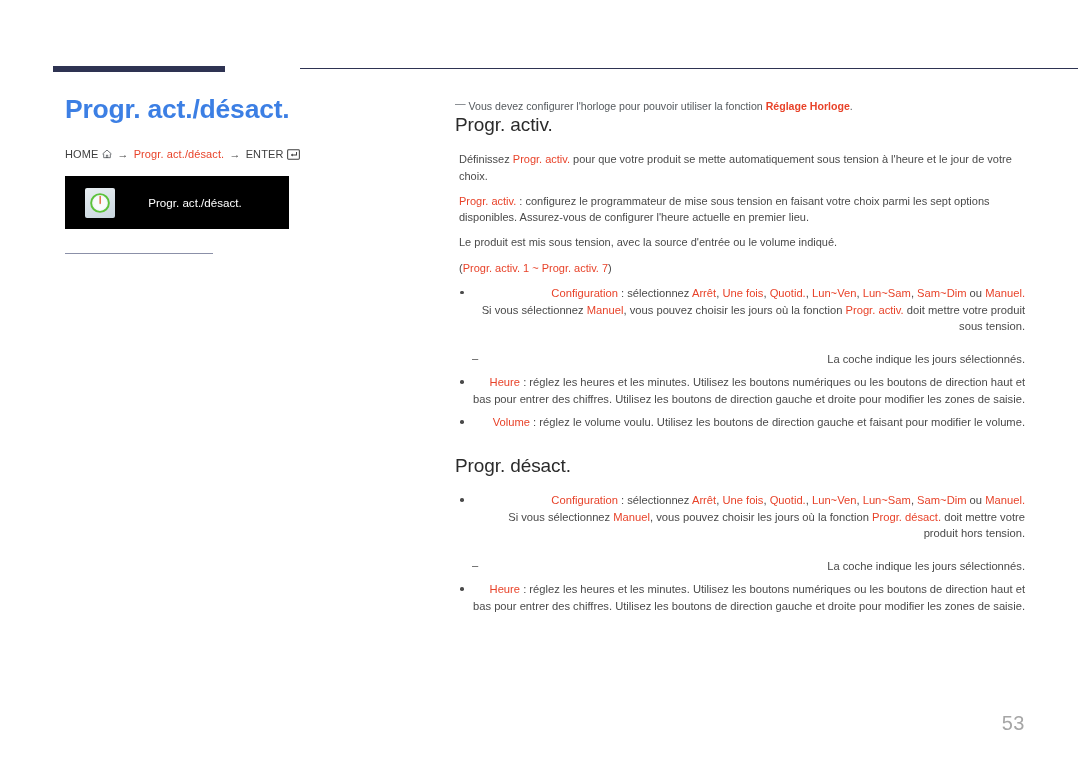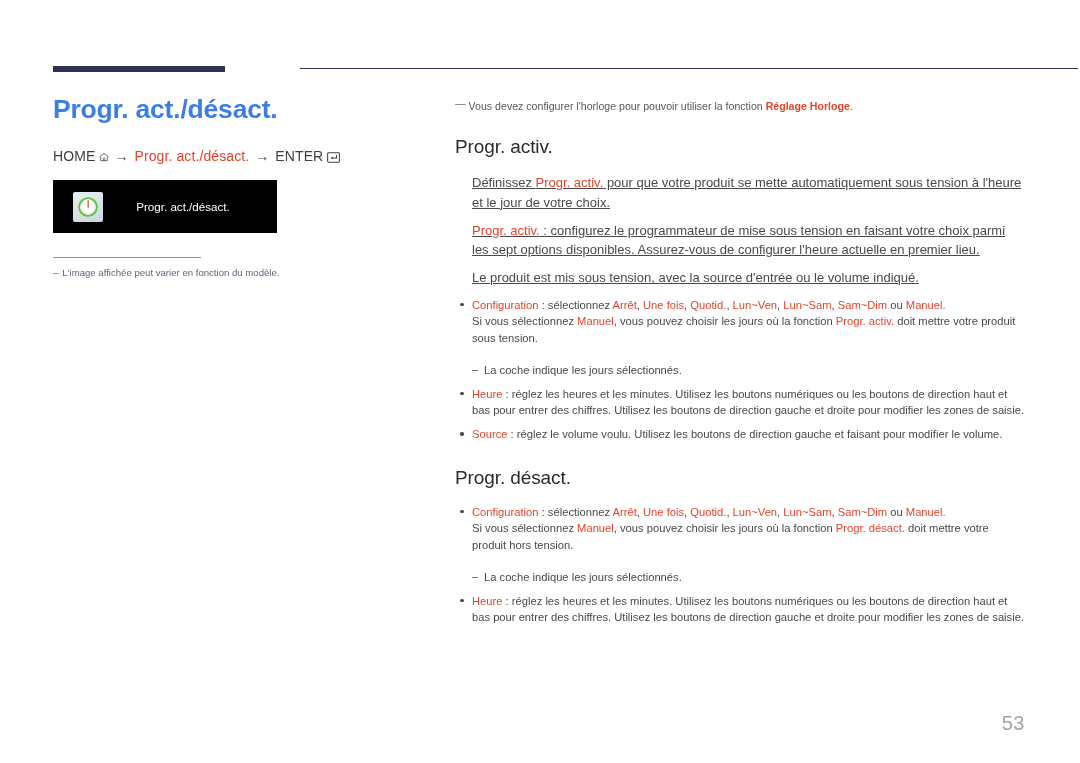--- a/index.html
+++ b/index.html
@@ -31,35 +31,35 @@
   .rule-thin {
     position: absolute;
     left: 247px; top: 2px;
     width: 778px; height: 1px;
     background: #2e3352;
   }
 
   
   .left-col {
     position: absolute;
-    left: 53px;
+    left: 65px;
     top: 94px;
     width: 360px;
   }
   .page-title {
     font-size: 26.5px;
     color: #3c7fe4;
     letter-spacing: -0.2px;
     line-height: 1.15;
     margin: 0 0 0 0;
     white-space: nowrap;
   }
   .breadcrumb {
     margin-top: 24px;
-    font-size: 14px;
+    font-size: 11px;
     color: #3f3f3f;
     white-space: nowrap;
     letter-spacing: 0.1px;
   }
   .breadcrumb .crumb-red { color: #e8432a; }
   .breadcrumb .sep { padding: 0 2px; }
   .ico-home {
     display: inline-block;
     vertical-align: -1px;
     width: 12px; height: 10px;
@@ -121,61 +121,60 @@
   .right-col {
     position: absolute;
     left: 455px;
     top: 96px;
     width: 570px;
   }
   .note-line {
     font-size: 10.6px;
     color: #555a5e;
     line-height: 1.45;
-    margin-bottom: 22px;
     text-indent: -11px;
     padding-left: 11px;
   }
   .note-line .ndash {
     color: #6b7076;
     font-size: 10.6px;
     vertical-align: 3px;
     margin-right: 3px;
   }
 
   h2.sec {
     font-size: 19px;
     font-weight: normal;
     color: #2b2b2b;
     margin: 0 0 15px 0;
     letter-spacing: -0.1px;
   }
   h2.sec.second { margin-top: 24px; }
 
   p.para {
-    font-size: 13px;
+    font-size: 11px;
     line-height: 1.48;
     color: #4a4a4a;
-    margin: 0 0 9px 17px;
-    text-decoration: underline;
+    margin: 0 0 9px 4px;
   }
   .red { color: #e8432a; }
 
   ul.bullets {
     list-style: none;
     margin: 0;
     padding: 0;
   }
   ul.bullets > li {
     position: relative;
     padding-left: 17px;
     font-size: 11.2px;
     line-height: 1.48;
     color: #4a4a4a;
     margin-bottom: 7px;
+    text-align: right;
   }
   ul.bullets > li::before {
     content: "";
     position: absolute;
     left: 5px; top: 6px;
     width: 3.5px; height: 3.5px;
     border-radius: 50%;
     background: #4a4a4a;
   }
   ul.bullets > li.subitem {
@@ -234,47 +233,45 @@
         <circle cx="13" cy="13" r="9.6" fill="#f2f6f8" stroke="#5cc23a" stroke-width="2.1"></circle>
         <circle cx="13" cy="13" r="7.2" fill="#ffffff" opacity="0.55"></circle>
         <rect x="12.1" y="5.1" width="1.9" height="9.2" rx="0.9" fill="#e06a3a"></rect>
         <rect x="12.35" y="5.1" width="0.7" height="9.2" fill="#f8f0e4" opacity="0.7"></rect>
       </svg>
     </div>
     <div class="menu-label">Progr. act./désact.</div>
   </div>
 
   <div class="foot-sep"></div>
-  <div class="foot-note">
-    <span class="dash">–</span><span>L'image affichée peut varier en fonction du modèle.</span>
-  </div>
 </div>
 
 <div class="right-col">
 
   <div class="note-line">
     <span class="ndash">—</span><span>Vous devez configurer l'horloge pour pouvoir utiliser la fonction </span><span class="red" style="font-weight:bold">Réglage Horloge</span><span>.</span>
   </div>
 
   <h2 class="sec">Progr. activ.</h2>
 
   <p class="para"><span>Définissez </span><span class="red">Progr. activ.</span><span> pour que votre produit se mette automatiquement sous tension à l'heure et le jour de votre choix.</span></p>
 
   <p class="para"><span class="red">Progr. activ.</span><span> : configurez le programmateur de mise sous tension en faisant votre choix parmi les sept options disponibles. Assurez-vous de configurer l'heure actuelle en premier lieu.</span></p>
 
   <p class="para">Le produit est mis sous tension, avec la source d'entrée ou le volume indiqué.</p>
 
+  <p class="para"><span>(</span><span class="red">Progr. activ. 1</span><span class="red"> ~ </span><span class="red">Progr. activ. 7</span><span>)</span></p>
 
   <ul class="bullets">
     <li>
       <span class="red">Configuration</span><span> : sélectionnez </span><span class="red">Arrêt</span>, <span class="red">Une fois</span>, <span class="red">Quotid.</span>, <span class="red">Lun~Ven</span>, <span class="red">Lun~Sam</span>, <span class="red">Sam~Dim</span><span> ou </span><span class="red">Manuel.</span><br><span>Si vous sélectionnez </span><span class="red">Manuel</span><span>, vous pouvez choisir les jours où la fonction </span><span class="red">Progr. activ.</span><span> doit mettre votre produit sous tension.</span>
     </li>
     <li class="subitem"><span>La coche indique les jours sélectionnés.</span></li>
     <li><span class="red">Heure</span><span> : réglez les heures et les minutes. Utilisez les boutons numériques ou les boutons de direction haut et bas pour entrer des chiffres. Utilisez les boutons de direction gauche et droite pour modifier les zones de saisie.</span></li>
-    <li><span class="red">Source</span><span> : réglez le volume voulu. Utilisez les boutons de direction gauche et faisant pour modifier le volume.</span></li>
+    <li><span class="red">Volume</span><span> : réglez le volume voulu. Utilisez les boutons de direction gauche et faisant pour modifier le volume.</span></li>
   </ul>
 
   <h2 class="sec second">Progr. désact.</h2>
 
 
   <ul class="bullets">
     <li>
       <span class="red">Configuration</span><span> : sélectionnez </span><span class="red">Arrêt</span>, <span class="red">Une fois</span>, <span class="red">Quotid.</span>, <span class="red">Lun~Ven</span>, <span class="red">Lun~Sam</span>, <span class="red">Sam~Dim</span><span> ou </span><span class="red">Manuel.</span><br><span>Si vous sélectionnez </span><span class="red">Manuel</span><span>, vous pouvez choisir les jours où la fonction </span><span class="red">Progr. désact.</span><span> doit mettre votre produit hors tension.</span>
     </li>
     <li class="subitem"><span>La coche indique les jours sélectionnés.</span></li>

